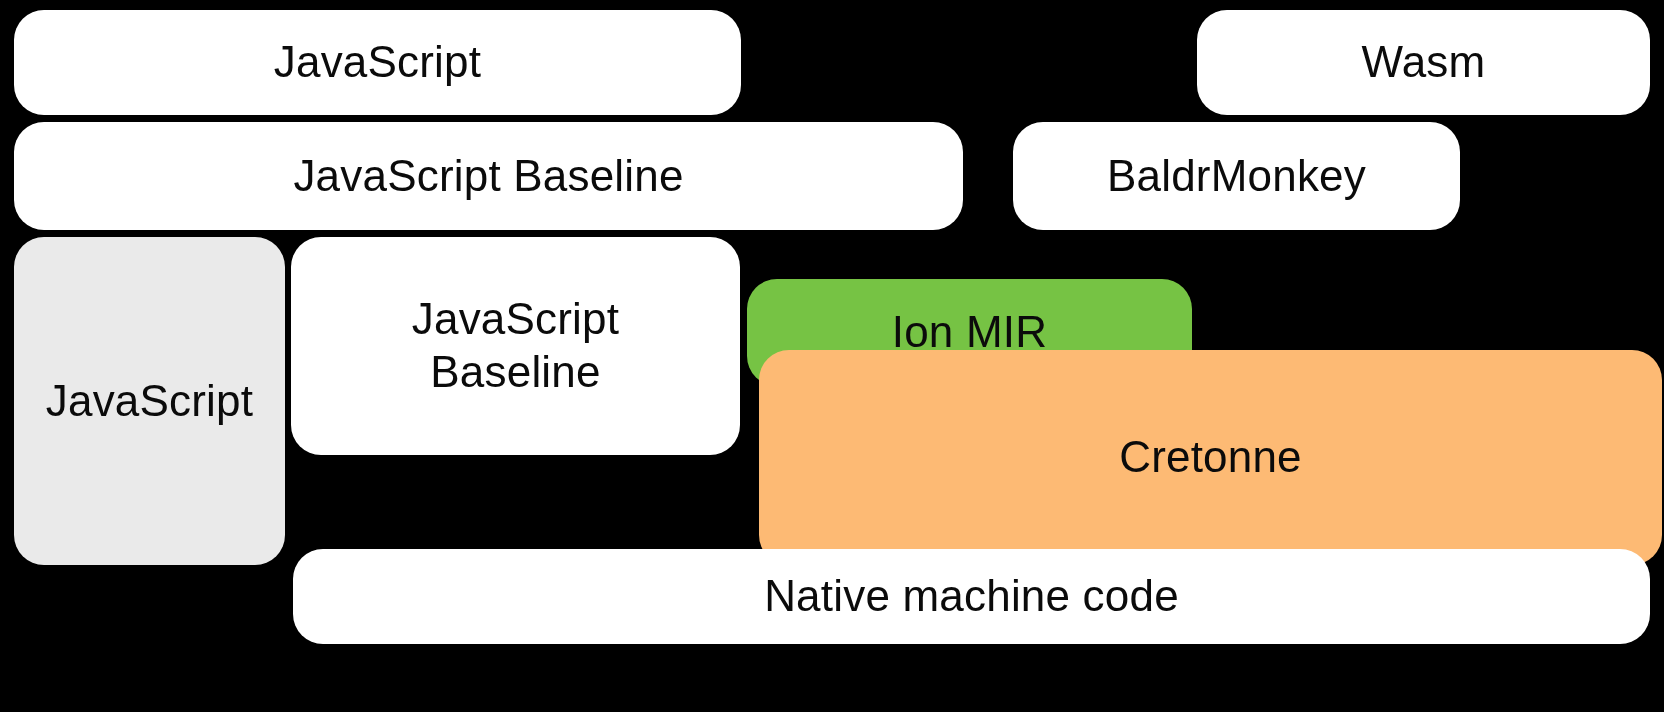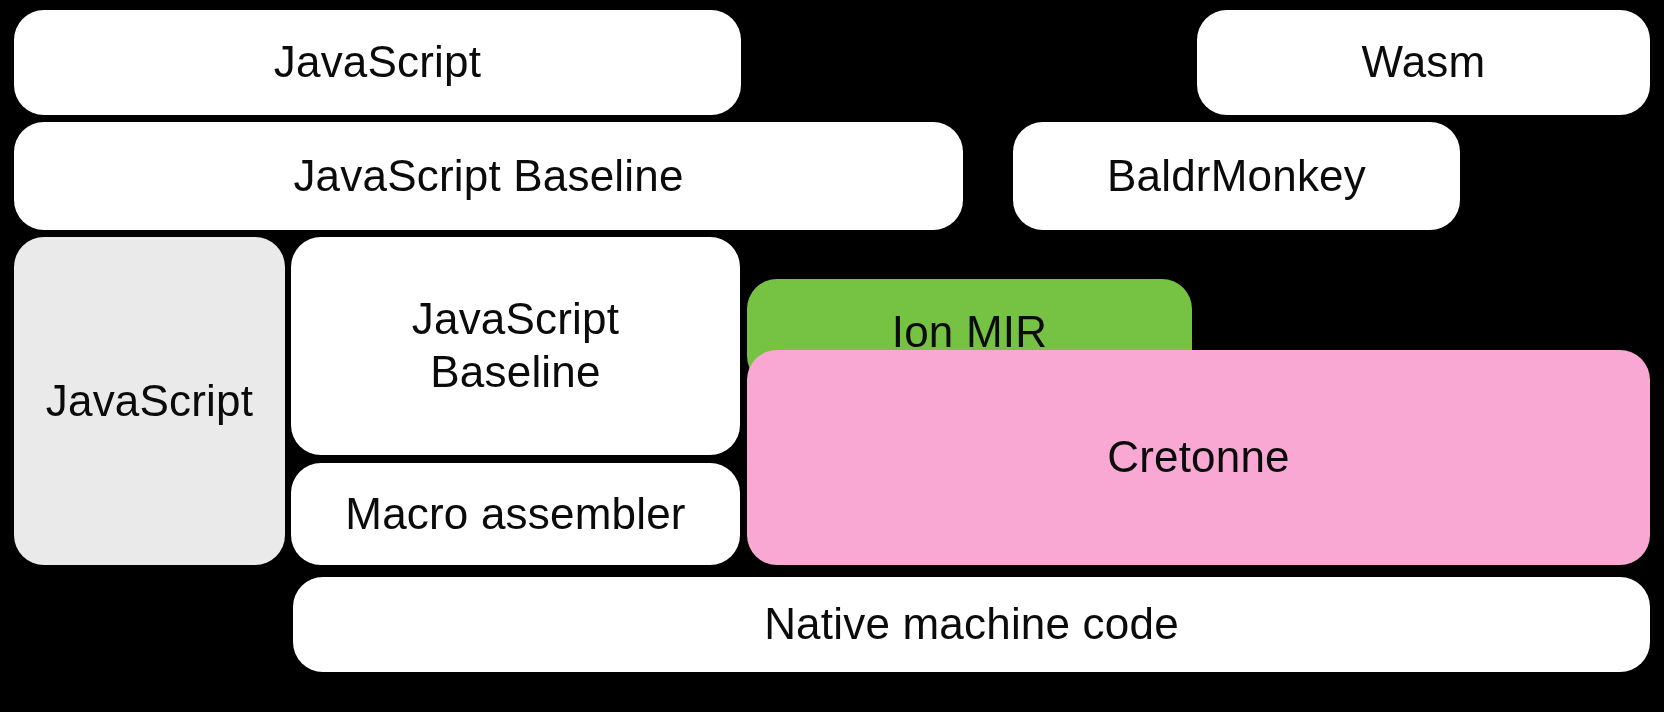--- a/index.html
+++ b/index.html
@@ -32,21 +32,21 @@
   
   #n-bytecode     { left:14px;   top:122px; width:949px;  height:108px; }
   #n-baldrmonkey  { left:973px;  top:122px; width:447px;  height:108px;margin-left:40px; }
   
   #n-interpreter  { left:14px;   top:237px; width:271px;  height:328px; }
   #n-baseline     { left:291px;  top:237px; width:449px;  height:218px; }
   #n-ionmir       { left:747px;  top:235px; width:445px;  height:107px; }
   #n-macroasm     { left:291px;  top:463px; width:449px;  height:102px; }
   #n-cretonne     { left:747px;  top:350px; width:903px;  height:215px; }
   
-  #n-nativecode   { left:293px;  top:577px; width:1357px; height:95px;text-align:center; }
+  #n-nativecode   { left:293px;  top:549px; width:1357px; height:95px;text-align:center; }
 </style>
 </head>
 <body>
 
 <div class="canvas">
 
   <div class="node" id="n-javascript">
     <span>JavaScript</span>
   </div>
 
@@ -69,25 +69,22 @@
 
   <div class="node" id="n-baseline">
     <span class="multiline">JavaScript
 Baseline</span>
   </div>
 
   <div class="node" id="n-ionmir" style="background: rgb(118, 195, 68); margin-top: 44px;">
     <span>Ion MIR</span>
   </div>
 
-  <div class="node" id="n-macroasm">
-    <span>Macro assembler</span>
-  </div>
 
-  <div class="node" id="n-cretonne" style="background: #f9a8d4;">
+  <div class="node" id="n-cretonne" style="background: #fdba74; margin-left: 12px;">
     <span>Cretonne</span>
   </div>
 
   <div class="node" id="n-nativecode">
     <span>Native machine code</span>
   </div>
 
 </div>
 
 </body></html>

